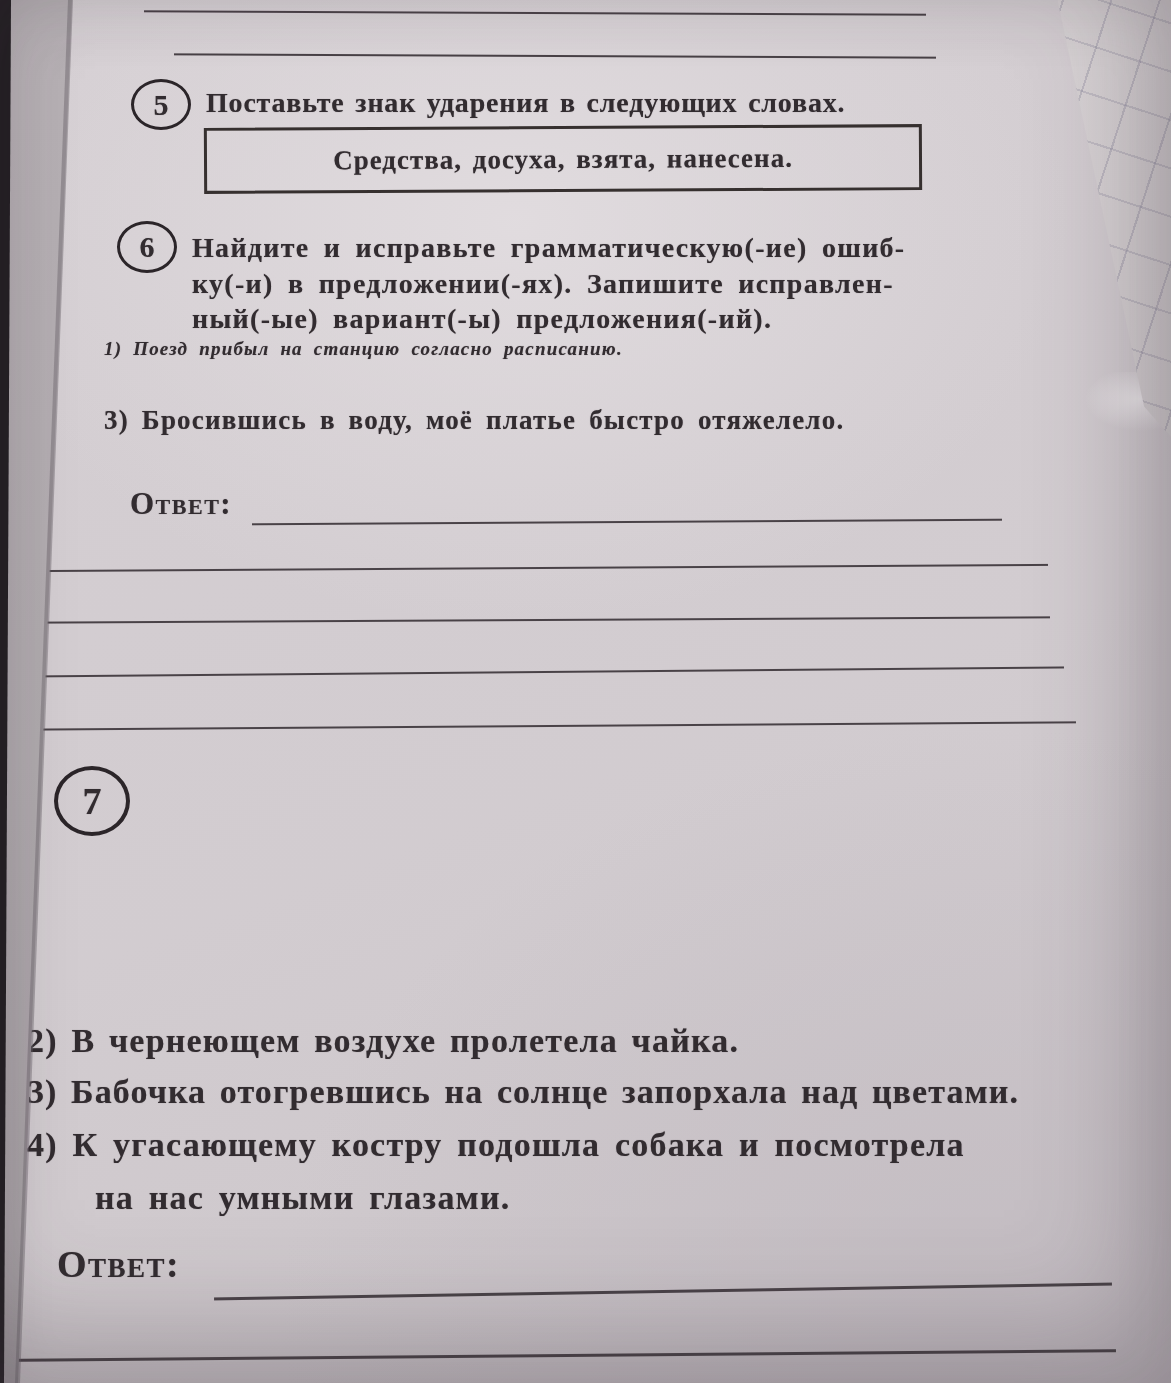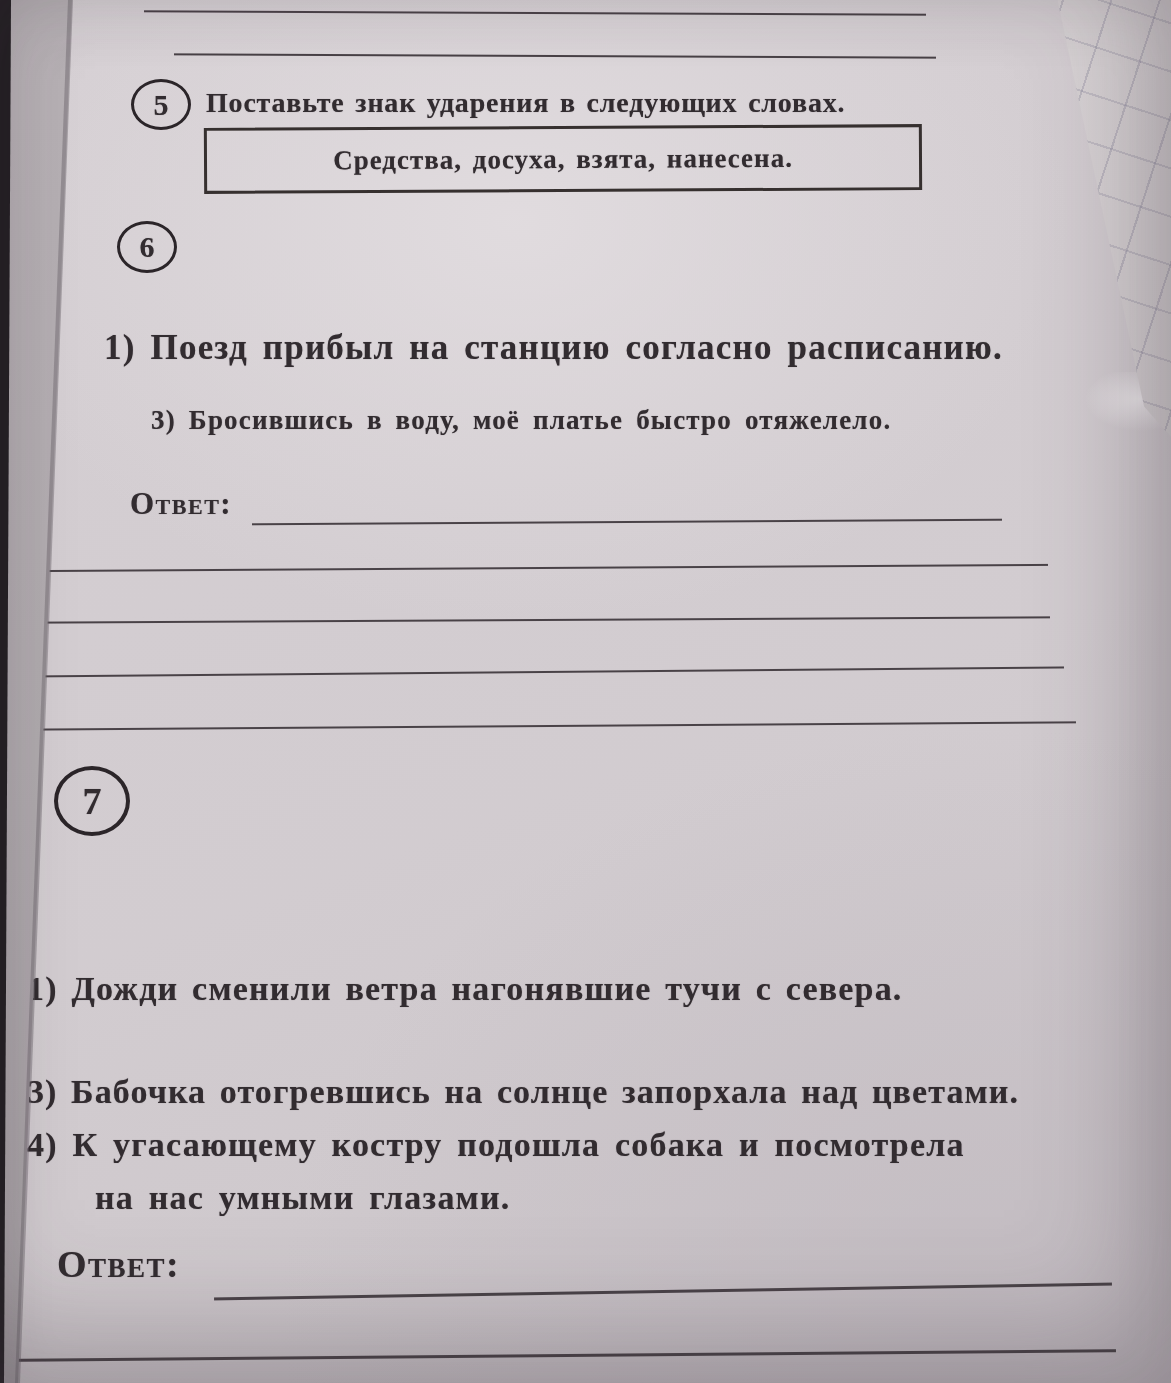--- a/index.html
+++ b/index.html
@@ -90,36 +90,39 @@
     </div>
     <div class="txt" style="left:206px;top:87px;width:800px;font-size:28px;letter-spacing:.8px;word-spacing:3px;">Поставьте знак ударения в следующих словах.</div>
 
     <div class="wordbox" style="left:204px;top:126px;width:712px;height:60px;transform:rotate(-.3deg);">
       <span class="txt" style="position:static;font-size:27px;letter-spacing:1px;word-spacing:3px;">Средства, досуха, взята, нанесена.</span>
     </div>
 
     <div class="circle" style="left:117px;top:221px;width:54px;height:46px;font-size:30px;">
       <span style="position:static">6</span>
     </div>
+    <div class="txt" style="left:192px;top:230px;width:830px;font-size:28px;line-height:35.5px;letter-spacing:1.3px;word-spacing:6px;">Найдите и исправьте грамматическую(-ие) ошиб-
+ку(-и) в предложении(-ях). Запишите исправлен-
+ный(-ые) вариант(-ы) предложения(-ий).</div>
 
-    <div class="txt" style="left:104px;top:328px;width:960px;font-size:35px;letter-spacing:1.2px;word-spacing:5px;">1) Поезд прибыл на станцию согласно расписанию.</div>
-    <div class="txt" style="left:104px;top:405px;width:980px;font-size:27px;letter-spacing:1.2px;word-spacing:5px;margin-left:47px;">3) Бросившись в воду, моё платье быстро отяжелело.</div>
+    <div class="txt" style="left:104px;top:338px;width:960px;font-size:19px;letter-spacing:1.2px;word-spacing:5px;font-style:italic;">1) Поезд прибыл на станцию согласно расписанию.</div>
+    <div class="txt" style="left:104px;top:405px;width:980px;font-size:27px;letter-spacing:1.2px;word-spacing:5px;">3) Бросившись в воду, моё платье быстро отяжелело.</div>
 
     <div class="txt" style="left:130px;top:486px;font-size:31px;font-variant:small-caps;letter-spacing:1.5px;">Ответ:</div>
     <div class="aline" style="left:252px;top:521px;width:750px;transform:rotate(-.35deg);"></div>
     <div class="aline" style="left:34px;top:567px;width:1014px;transform:rotate(-.35deg);"></div>
     <div class="aline" style="left:34px;top:619px;width:1016px;transform:rotate(-.3deg);"></div>
     <div class="aline" style="left:24px;top:671px;width:1040px;transform:rotate(-.5deg);"></div>
     <div class="aline" style="left:24px;top:725px;width:1052px;transform:rotate(-.4deg);"></div>
 
     <div class="circle" style="left:54px;top:766px;width:68px;height:62px;border-width:4px;font-size:38px;">
       <span style="position:static">7</span>
     </div>
 
-    <div class="txt" style="left:27px;top:963px;width:1110px;font-size:34px;line-height:52px;letter-spacing:1.2px;word-spacing:4px;padding-left:0;">1) Дожди сменили ветра нагонявшие тучи с севера.</div>
+    <div class="txt" style="left:27px;top:1015px;width:1110px;font-size:34px;line-height:52px;letter-spacing:1.2px;word-spacing:4px;">2) В чернеющем воздухе пролетела чайка.</div>
     <div class="txt" style="left:27px;top:1066px;width:1120px;font-size:34px;line-height:52px;letter-spacing:1.1px;word-spacing:4px;">3) Бабочка отогревшись на солнце запорхала над цветами.</div>
     <div class="txt" style="left:27px;top:1118px;width:1120px;font-size:34px;line-height:53px;letter-spacing:1.2px;word-spacing:5px;padding-left:68px;text-indent:-68px;">4) К угасающему костру подошла собака и посмотрела
 на нас умными глазами.</div>
 
     <div class="txt" style="left:57px;top:1242px;font-size:38px;font-variant:small-caps;letter-spacing:1.5px;">Ответ:</div>
     <div class="aline" style="left:214px;top:1290px;width:898px;transform:rotate(-.95deg);border-top-width:3px;"></div>
     <div class="aline" style="left:18px;top:1354px;width:1098px;transform:rotate(-.5deg);border-top-width:3px;"></div>
 
   </div>
 

